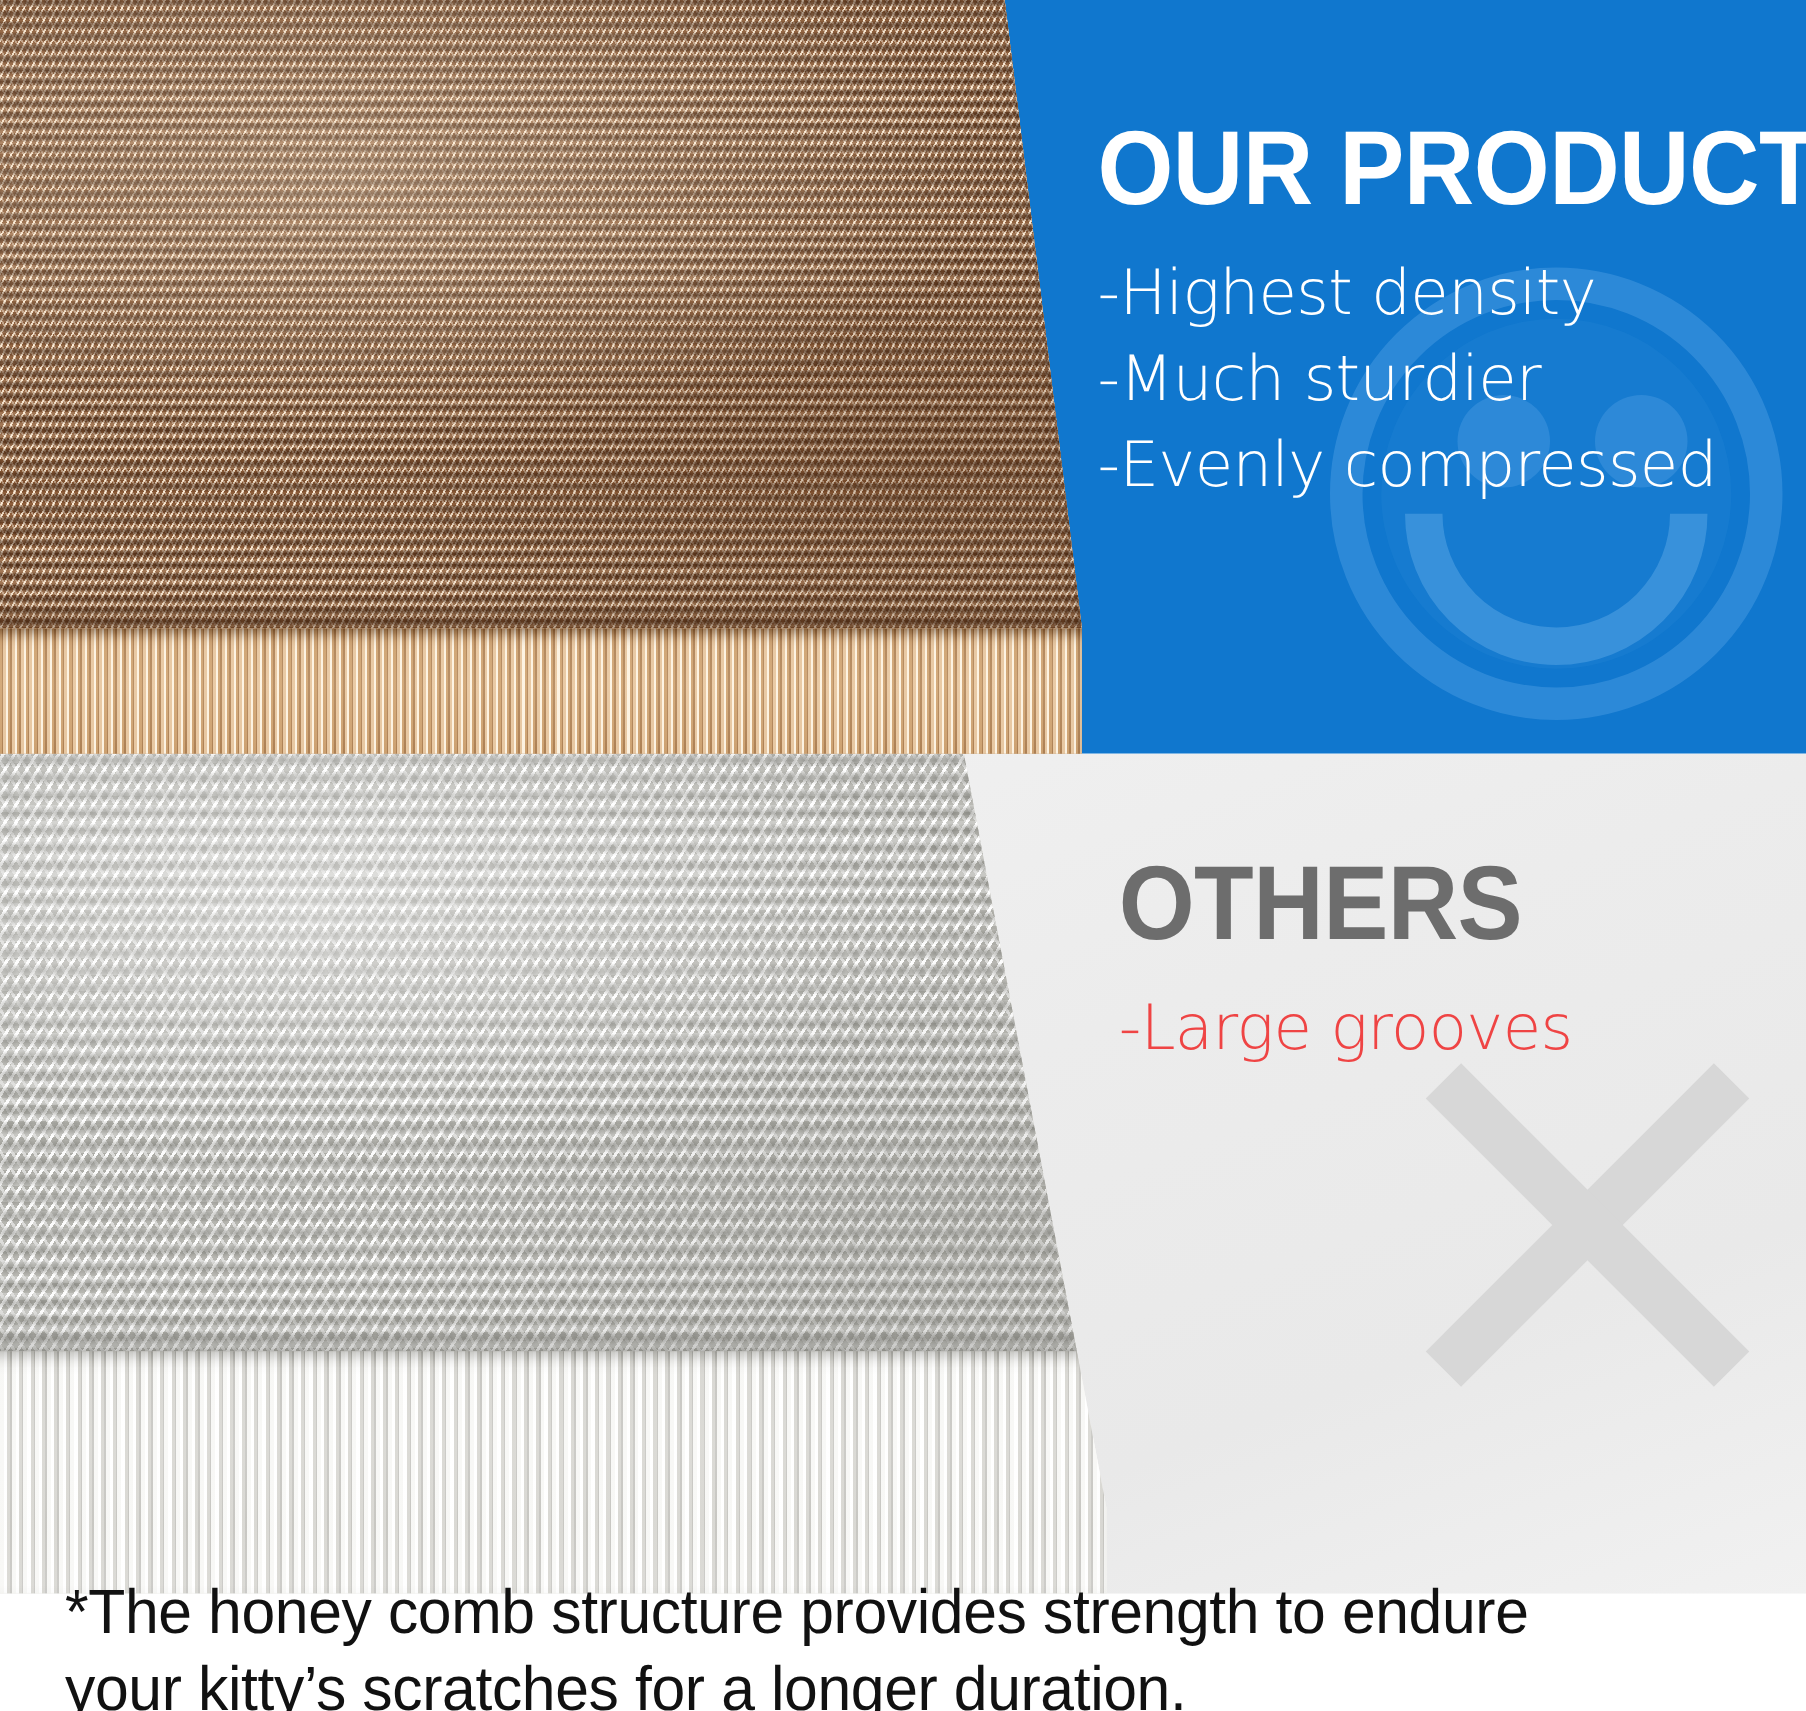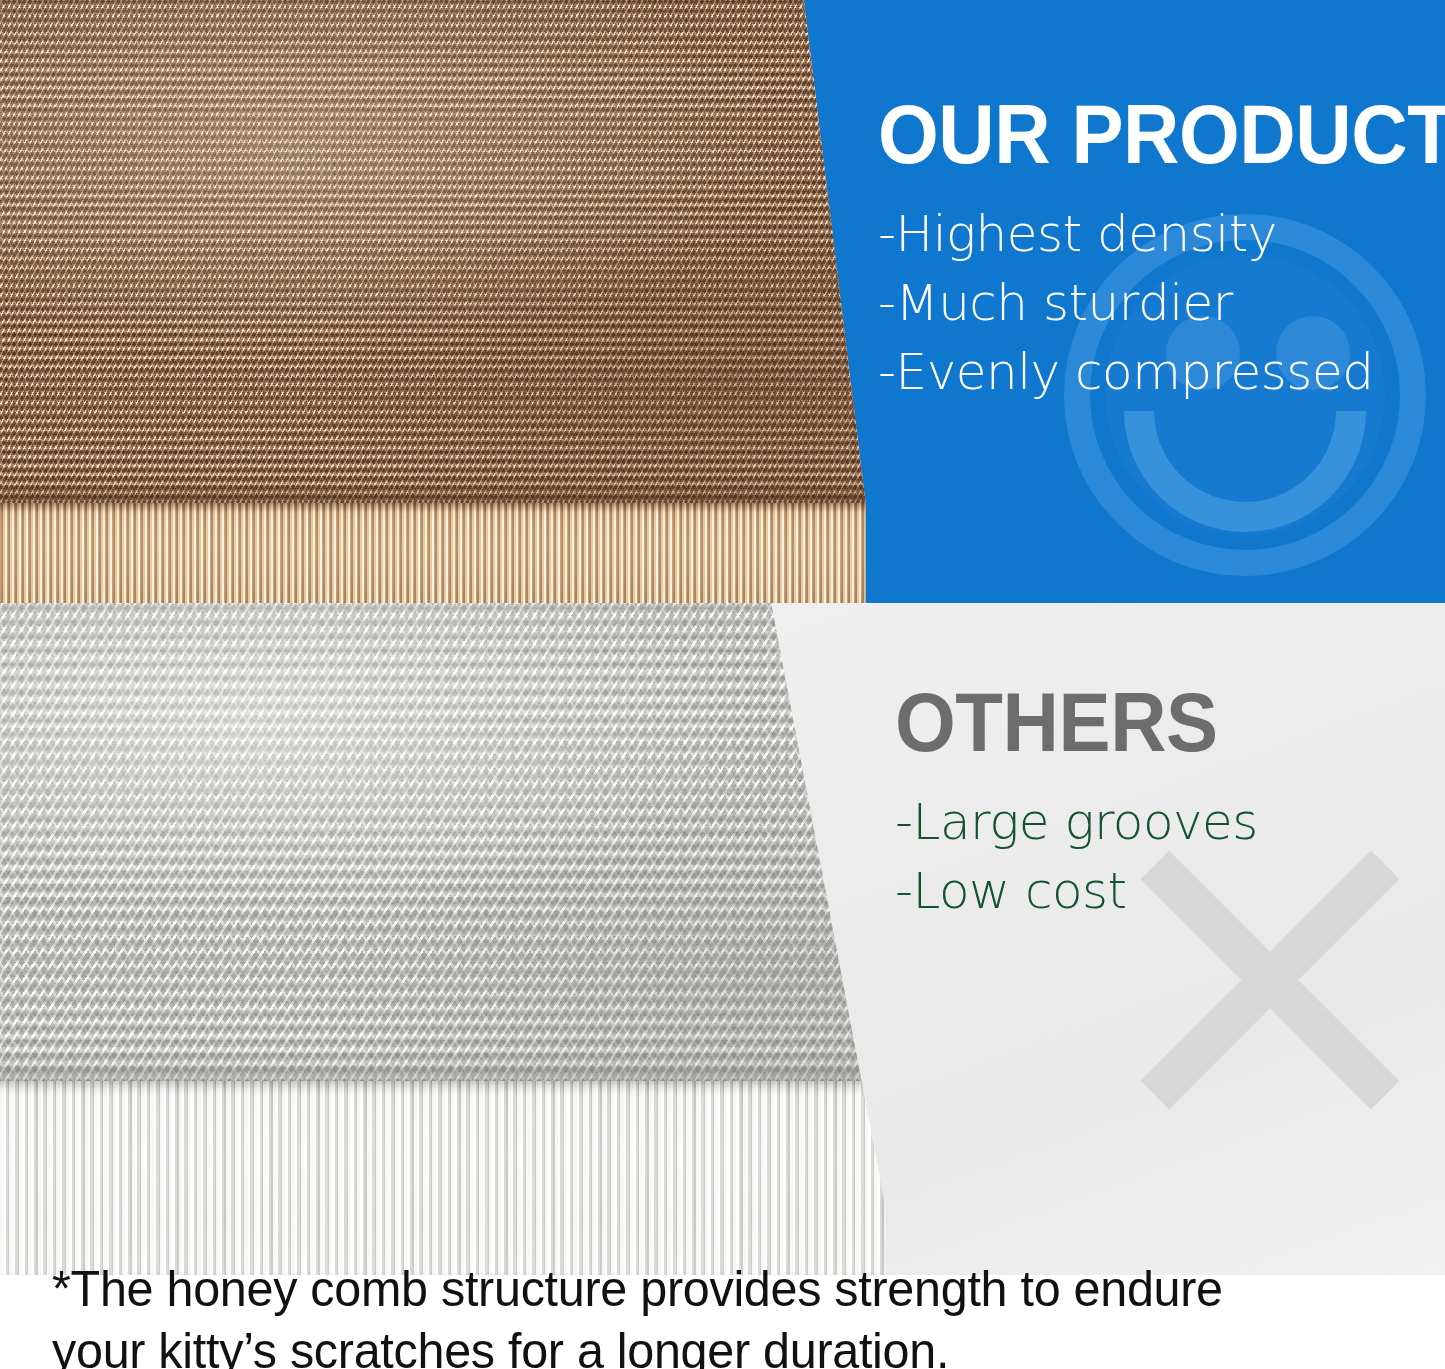--- a/index.html
+++ b/index.html
@@ -192,21 +192,21 @@
   }
   .bullets li {
     font-family: "DejaVu Sans", sans-serif;
     font-weight: 300;
     font-size: 50px;
     line-height: 1.38;
     white-space: nowrap;
     letter-spacing: -0.5px;
   }
   .bullets-product li { color: #FFFFFF; }
-  .bullets-others li { color: #14532d; }
+  .bullets-others li { color: #ef4444; }
 
   
   #product-text { left: 878px; top: 92px; }
   #others-text  { left: 858px; top: 680px; margin-left: 37px; }
 
   
   .footer {
     position: absolute;
     left: 52px;
     top: 1258px;
@@ -268,21 +268,20 @@
     <g fill="#D7D7D7">
       <rect x="125" y="-18" width="40" height="326" transform="rotate(45 145 145)"></rect>
       <rect x="125" y="-18" width="40" height="326" transform="rotate(-45 145 145)"></rect>
     </g>
   </svg>
 
   <div class="txt-block" id="others-text">
     <h2 class="heading heading-others">OTHERS</h2>
     <ul class="bullets bullets-others" style="margin-top:24px;">
       <li>-Large grooves</li>
-      <li>-Low cost</li>
     </ul>
   </div>
 
   <div class="footer">
     <p>*The honey comb structure provides strength to endure</p>
     <p>your kitty’s scratches for a longer duration.</p>
   </div>
 
 </div>
 

